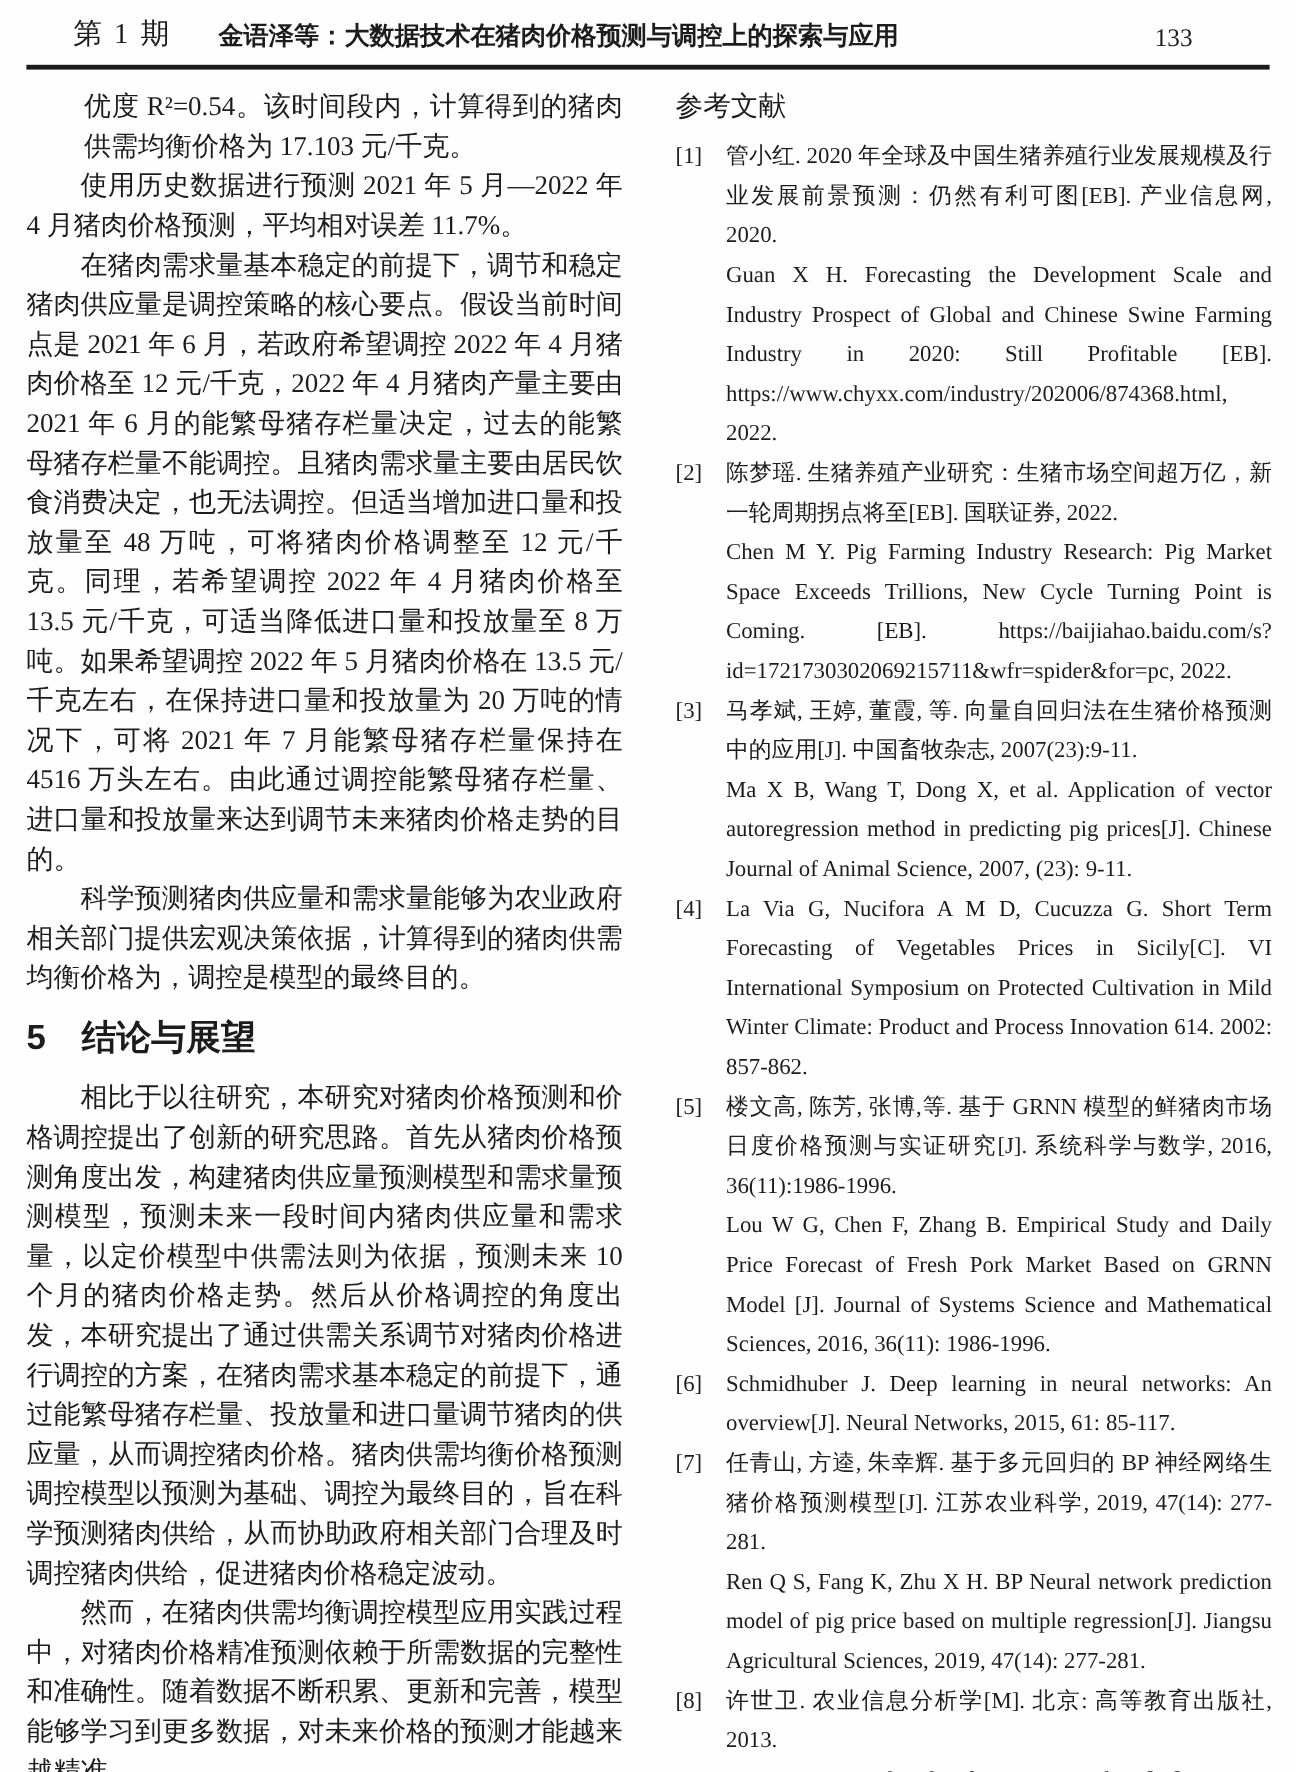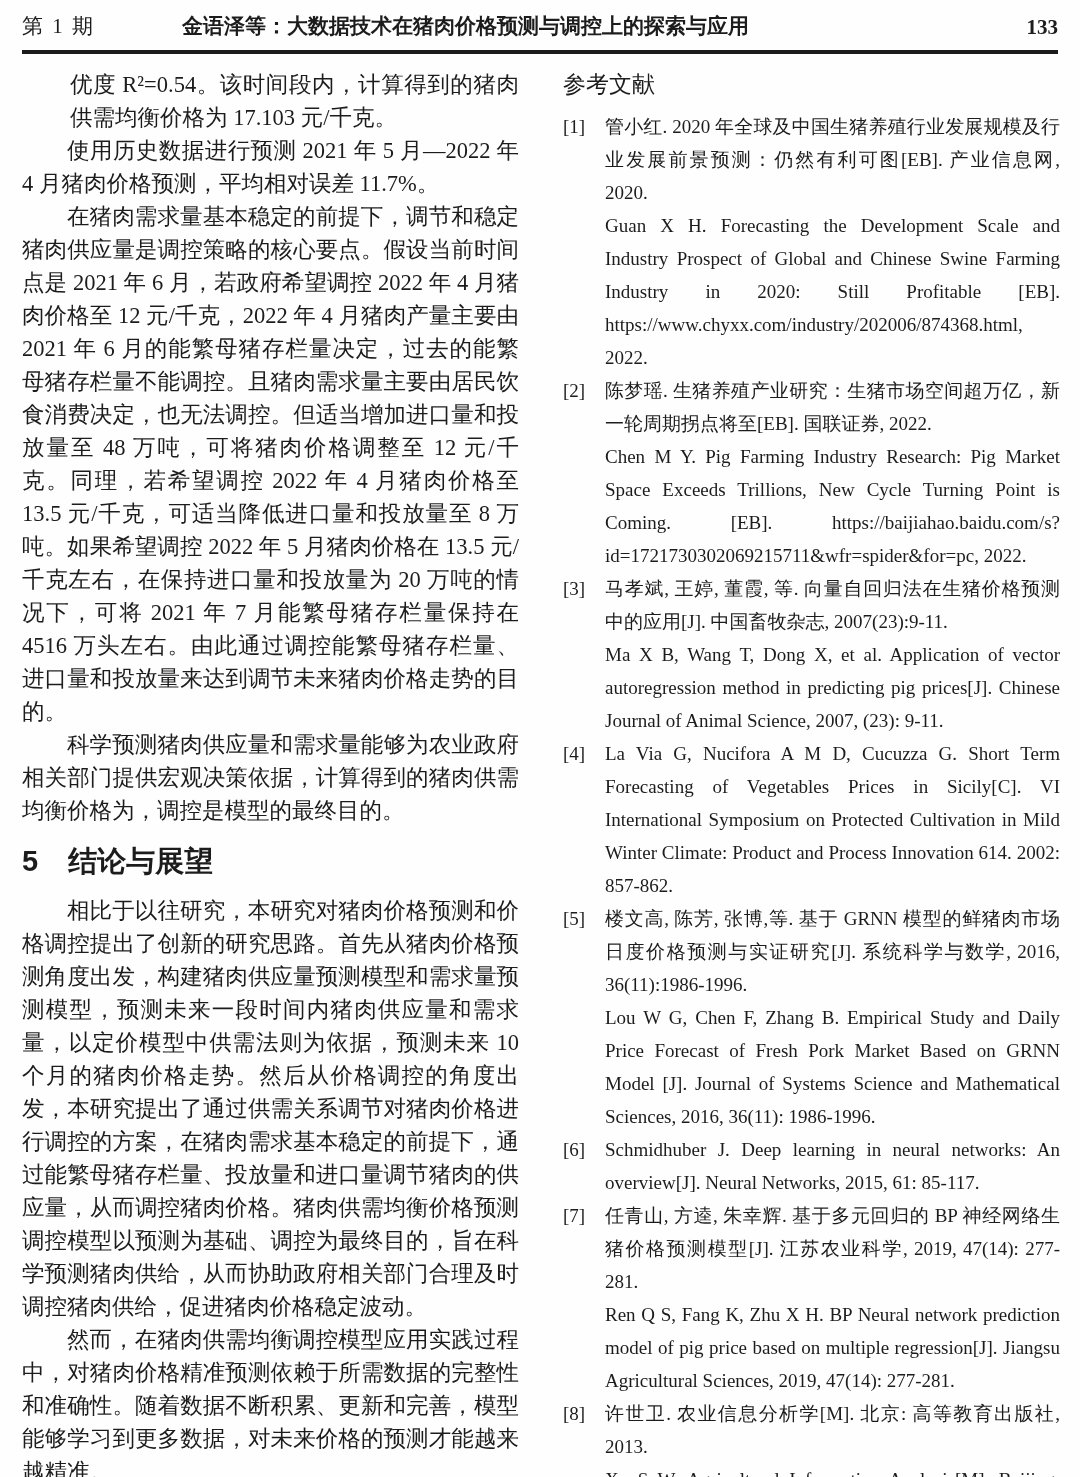--- a/index.html
+++ b/index.html
@@ -14,33 +14,33 @@
 
   
   .page-header {
     display: grid;
     grid-template-columns: 160px 1fr 160px;
     align-items: flex-end;
     padding: 2px 0 10px 0;
     border-bottom: 4px solid #1b1b1b;
   }
   .issue-label {
-    font-size: 21px;
+    font-size: 24px;
     letter-spacing: 2px;
+    text-align: center;
   }
   .running-title {
     text-align: left;
     font-family: "Liberation Sans", "DejaVu Sans", sans-serif;
     font-weight: bold;
     font-size: 21px;
   }
   .page-number {
-    text-align: right;
+    text-align: center;
     font-size: 21px;
-    font-weight: bold;
   }
 
   
   .columns {
     display: flex;
     gap: 44px;
     margin-top: 14px;
   }
   .col-left {
     width: 497px;

